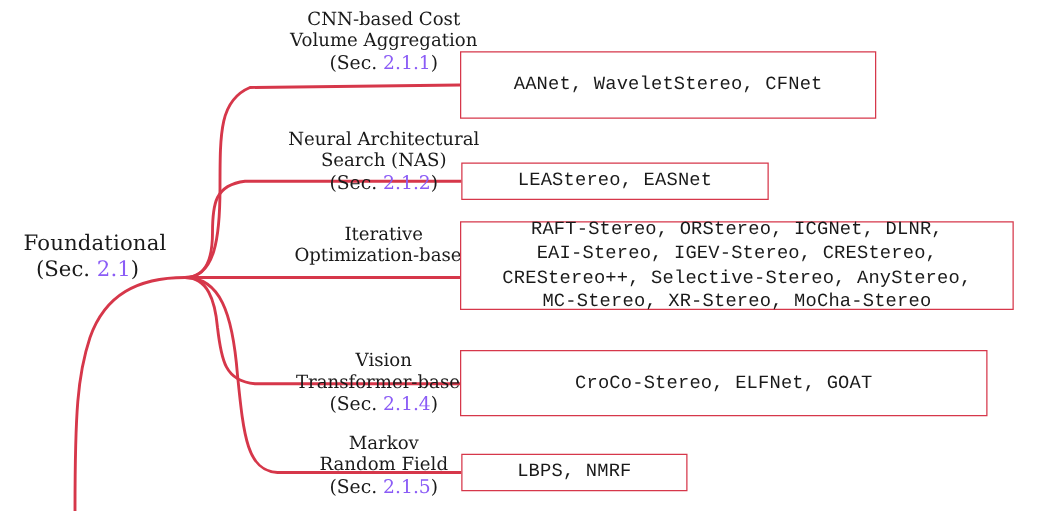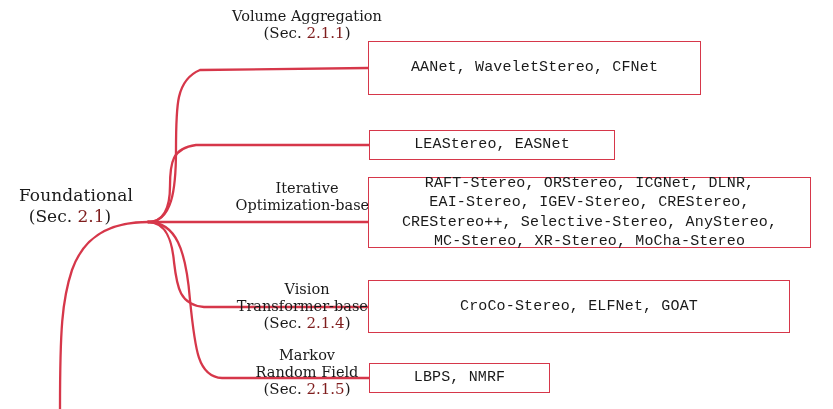--- a/index.html
+++ b/index.html
@@ -60,21 +60,21 @@
     font-family: "DejaVu Serif", "Liberation Serif", serif;
     font-size: 14.5px;
     white-space: nowrap;
   }
   .branch-sec {
     font-family: "DejaVu Serif", "Liberation Serif", serif;
     font-size: 15px;
     white-space: nowrap;
   }
   .secnum {
-    color: #7f1d1d;
+    color: #8b5cf6;
   }
 
   
   .leaf-box {
     position: absolute;
     box-sizing: border-box;
     border: 1.6px solid #d6374a;
     background: #ffffff;
     display: flex;
     flex-direction: column;
@@ -124,27 +124,33 @@
       <path d="M148,222 C110,222 84,236 72,270 C62,300 60,330 60,409"></path>
     </g>
   </svg>
 
   <div class="root-node">
     <div class="root-line1">Foundational</div>
     <div class="root-line2"><span>(Sec. </span><span class="secnum">2.1</span><span>)</span></div>
   </div>
 
   <div class="branch-label" id="label-cnn">
+    <div class="branch-title">CNN-based Cost</div>
     <div class="branch-title">Volume Aggregation</div>
     <div class="branch-sec"><span>(Sec. </span><span class="secnum">2.1.1</span><span>)</span></div>
   </div>
   <div class="leaf-box" id="box-cnn">
     <div class="leaf-line">AANet, WaveletStereo, CFNet</div>
   </div>
 
+  <div class="branch-label" id="label-nas">
+    <div class="branch-title">Neural Architectural</div>
+    <div class="branch-title">Search (NAS)</div>
+    <div class="branch-sec"><span>(Sec. </span><span class="secnum">2.1.2</span><span>)</span></div>
+  </div>
   <div class="leaf-box" id="box-nas">
     <div class="leaf-line">LEAStereo, EASNet</div>
   </div>
 
   <div class="branch-label" id="label-iter">
     <div class="branch-title">Iterative</div>
     <div class="branch-title">Optimization-based</div>
   </div>
   <div class="leaf-box" id="box-iter">
     <div class="leaf-line">RAFT-Stereo, ORStereo, ICGNet, DLNR,</div>

